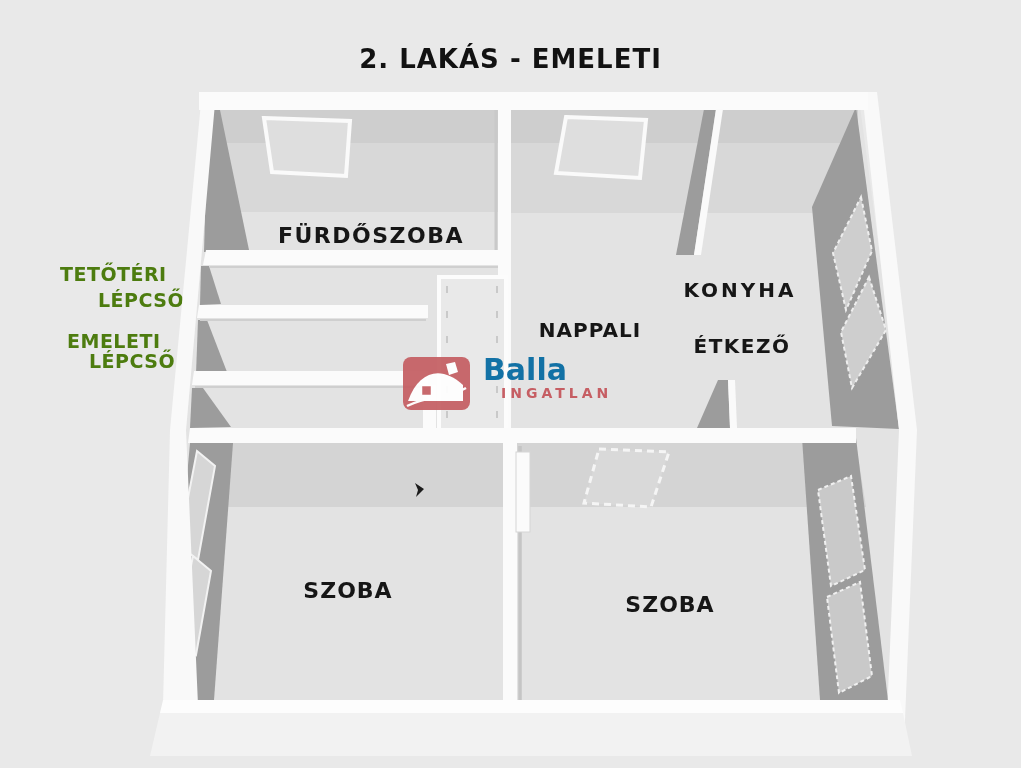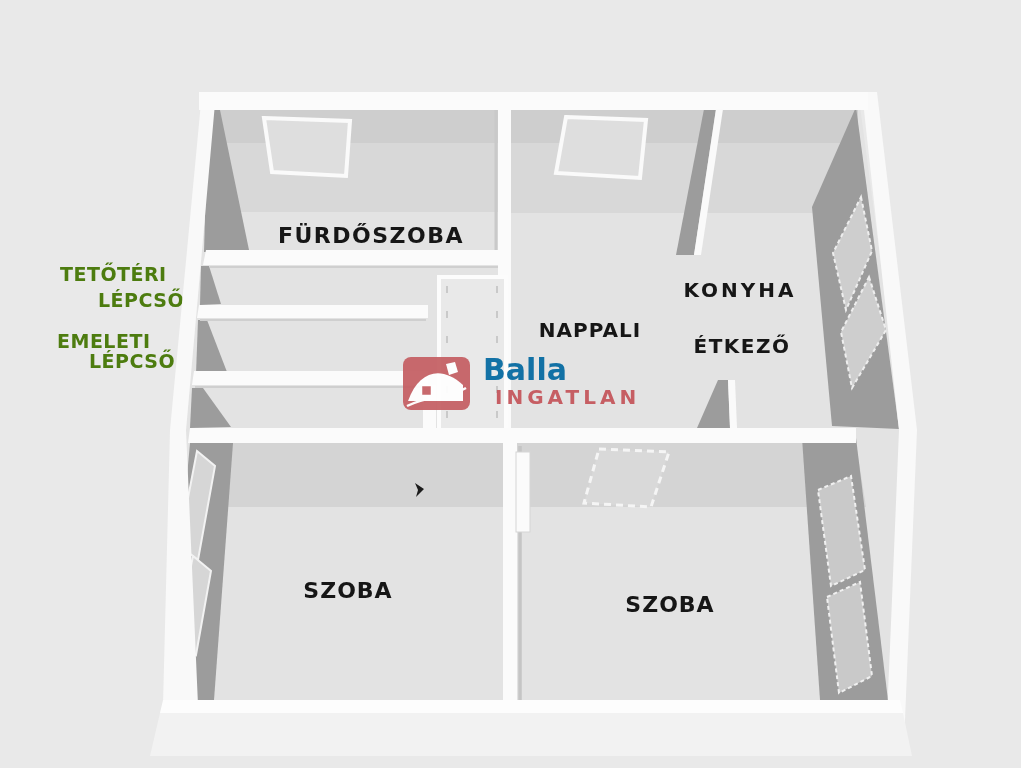--- a/index.html
+++ b/index.html
@@ -11,21 +11,21 @@
   .plan-title{
     position:absolute;top:44px;left:0;width:1021px;text-align:center;
     font-size:26px;font-weight:bold;letter-spacing:1px;color:#121212;
   }
   .stair-line{
     position:absolute;font-size:19px;font-weight:bold;color:#4d7c0f;
     letter-spacing:0.5px;white-space:nowrap;
   }
   #attic-l1{left:60px;top:263px;}
   #attic-l2{left:98px;top:289px;}
-  #floor-l1{left:57px;top:330px;}
+  #floor-l1{left:67px;top:330px;}
   #floor-l2{left:89px;top:350px;}
   .plan-svg{position:absolute;left:0;top:0;}
   svg text{
     font-family:"DejaVu Sans","Liberation Sans",sans-serif;
     font-weight:bold;fill:#161616;
   }
   .watermark{
     position:absolute;left:403px;top:357px;display:flex;align-items:flex-start;
     opacity:0.93;
   }
@@ -33,29 +33,30 @@
     width:67px;height:53px;background:#c55f63;border-radius:8px;
     position:relative;flex:0 0 auto;
   }
   .wm-icon svg{position:absolute;left:0;top:0;}
   .wm-text{margin-left:13px;display:flex;flex-direction:column;}
   .wm-brand{
     color:#0369a1;font-size:30px;font-weight:bold;line-height:0.88;
     letter-spacing:0px;display:block;
   }
   .wm-tagline{
-    color:#c4545a;font-size:20px;font-weight:bold;letter-spacing:4px;
-    display:block;margin-top:2px;margin-left:12px;
+    color:#c4545a;font-size:14px;font-weight:bold;letter-spacing:4px;
+    display:block;margin-top:2px;margin-left:18px;
   }
 </style>
 </head>
 <body>
 
 <div class="screen">
 
+  <div class="plan-title">2. LAKÁS - EMELETI</div>
 
   <div class="stair-line" id="attic-l1">TETŐTÉRI</div>
   <div class="stair-line" id="attic-l2">LÉPCSŐ</div>
   <div class="stair-line" id="floor-l1">EMELETI</div>
   <div class="stair-line" id="floor-l2">LÉPCSŐ</div>
 
   <svg class="plan-svg" width="1021" height="768" viewBox="0 0 1021 768">
 
     <polygon points="215,106 860,106 903,430 887,702 166,702 186,430" fill="#e3e3e3"></polygon>
 

